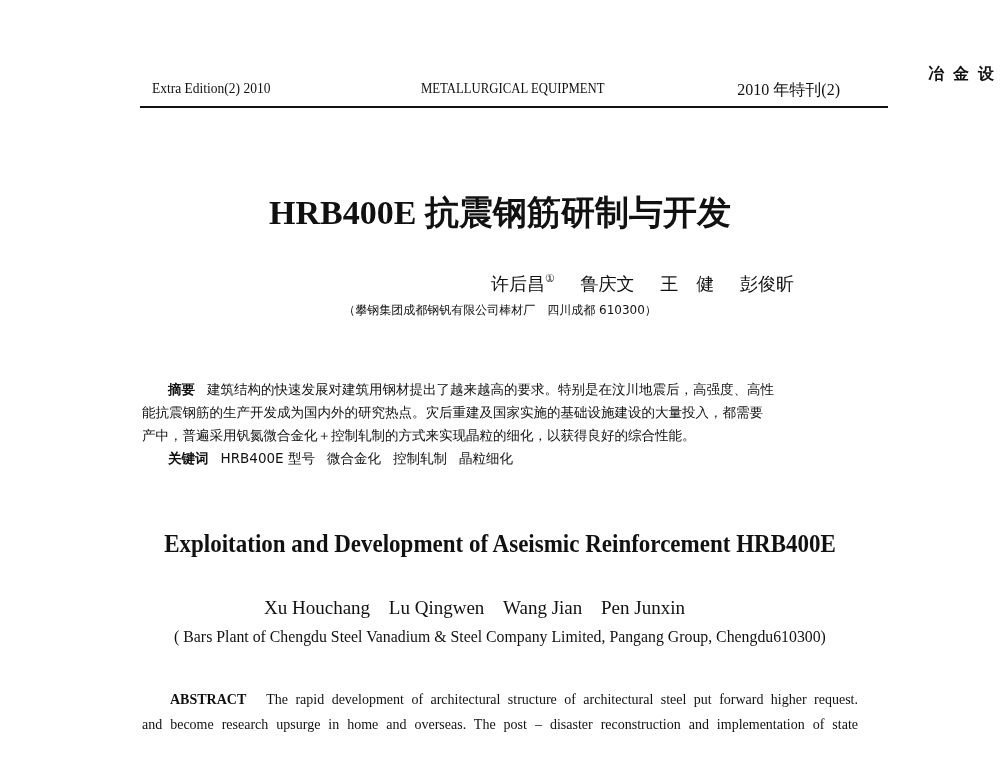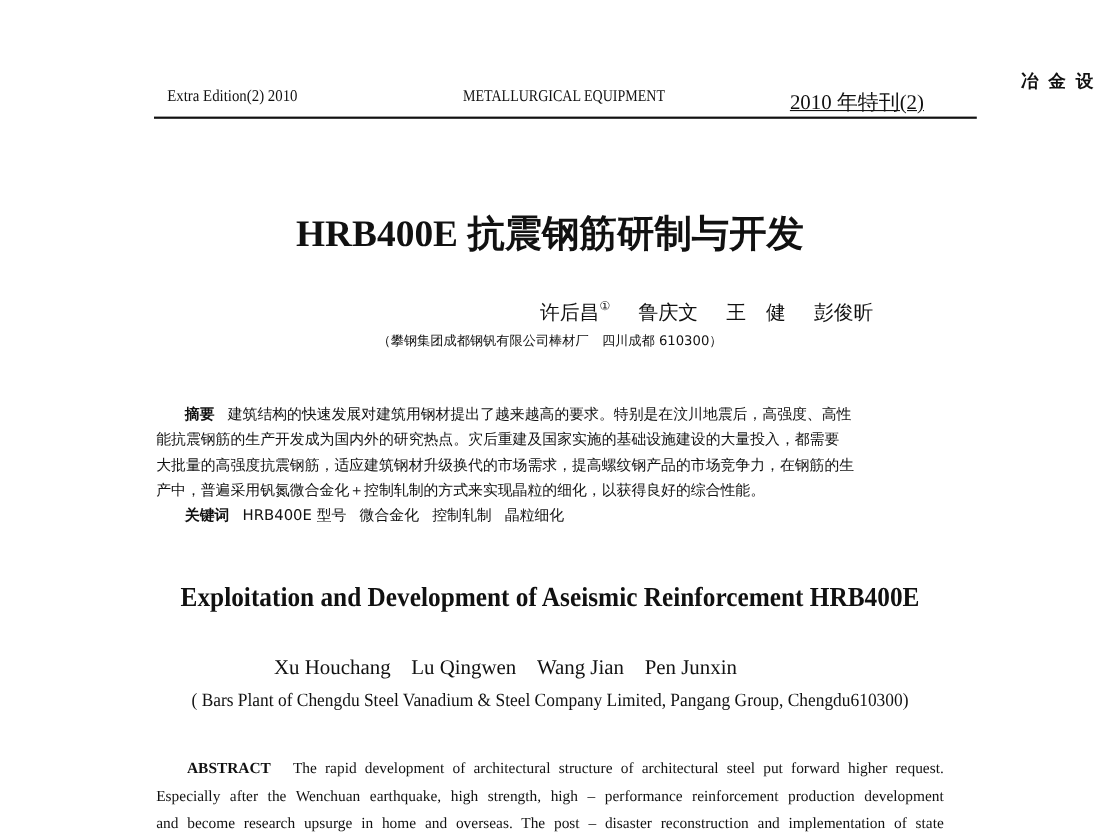--- a/index.html
+++ b/index.html
@@ -32,23 +32,22 @@
   }
   .hdr-center-en {
     left: 0; width: 1030px; top: 80px;
     text-align: center;
     font-size: 15px;
     transform: scaleX(0.85); transform-origin: 500px top;
     white-space: nowrap;
   }
   .hdr-right {
     right: 160px; top: 80px;
-    font-size: 19px;
+    font-size: 16px;
     white-space: nowrap;
-    text-decoration: underline;
   }
   .hdr-rule {
     left: 140px; top: 106px; width: 748px; height: 2px;
     background: #111;
   }
 
   
   .title-cn {
     left: 0; width: 1000px; top: 190px;
     text-align: center;
@@ -67,41 +66,41 @@
   .affil-cn {
     left: 0; width: 1000px; top: 302px;
     text-align: center;
     font-size: 12px;
     white-space: nowrap;
     font-family: "DejaVu Sans", sans-serif;
   }
 
   
   .abs-cn {
-    left: 142px; top: 366px; width: 716px;
+    left: 142px; top: 378px; width: 716px;
     font-size: 13.5px;
     line-height: 23px;
     font-family: "DejaVu Sans", sans-serif;
     text-align: justify;
   }
   .abs-cn .line { display: block; white-space: nowrap; overflow: hidden; }
   .abs-cn .indent { padding-left: 26px; }
   .lbl { font-weight: bold; margin-right: 12px; }
   .kw span { margin-right: 12px; }
 
   
   .title-en {
     left: 0; width: 1000px; top: 530px;
     text-align: center;
     font-size: 25px; font-weight: bold;
     white-space: nowrap;
     transform: scaleX(0.92); transform-origin: 500px top;
   }
   .authors-en {
-    left: 0; width: 919px; top: 597px;
+    left: 15px; width: 919px; top: 597px;
     text-align: center;
     font-size: 19px;
     white-space: nowrap;
   }
   .authors-en span { margin: 0 7px; }
   .affil-en {
     left: 0; width: 1000px; top: 627px;
     text-align: center;
     font-size: 17px;
     white-space: nowrap;
@@ -135,31 +134,29 @@
   <span><span style="margin:0">许后昌</span><sup>①</sup></span>
   <span>鲁庆文</span>
   <span>王　健</span>
   <span>彭俊昕</span>
 </div>
 <div class="abs affil-cn">（攀钢集团成都钢钒有限公司棒材厂　四川成都 610300）</div>
 
 <div class="abs abs-cn">
   <span class="line indent"><span class="lbl">摘要</span><span>建筑结构的快速发展对建筑用钢材提出了越来越高的要求。特别是在汶川地震后，高强度、高性</span></span>
   <span class="line">能抗震钢筋的生产开发成为国内外的研究热点。灾后重建及国家实施的基础设施建设的大量投入，都需要</span>
-  <span class="line">大批量的高强度抗震钢筋，适应建筑钢材升级换代的市场需求，提高螺纹钢产品的市场竞争力，在钢筋的生</span>
   <span class="line">产中，普遍采用钒氮微合金化＋控制轧制的方式来实现晶粒的细化，以获得良好的综合性能。</span>
   <span class="line indent kw"><span class="lbl" style="margin-right:12px">关键词</span><span>HRB400E 型号</span><span>微合金化</span><span>控制轧制</span><span>晶粒细化</span></span>
 </div>
 
 <div class="abs title-en">Exploitation and Development of Aseismic Reinforcement HRB400E</div>
 <div class="abs authors-en">
   <span>Xu Houchang</span>
   <span>Lu Qingwen</span>
   <span>Wang Jian</span>
   <span>Pen Junxin</span>
 </div>
 <div class="abs affil-en">( Bars Plant of Chengdu Steel Vanadium &amp; Steel Company Limited, Pangang Group, Chengdu610300)</div>
 
 <div class="abs abs-en">
   <span class="line indent"><b class="lbl">ABSTRACT</b><span>The rapid development of architectural structure of architectural steel put forward higher request.</span></span>
-  <span class="line">Especially after the Wenchuan earthquake, high strength, high – performance reinforcement production development</span>
   <span class="line">and become research upsurge in home and overseas. The post – disaster reconstruction and implementation of state</span>
 </div>
 
 </body></html>

